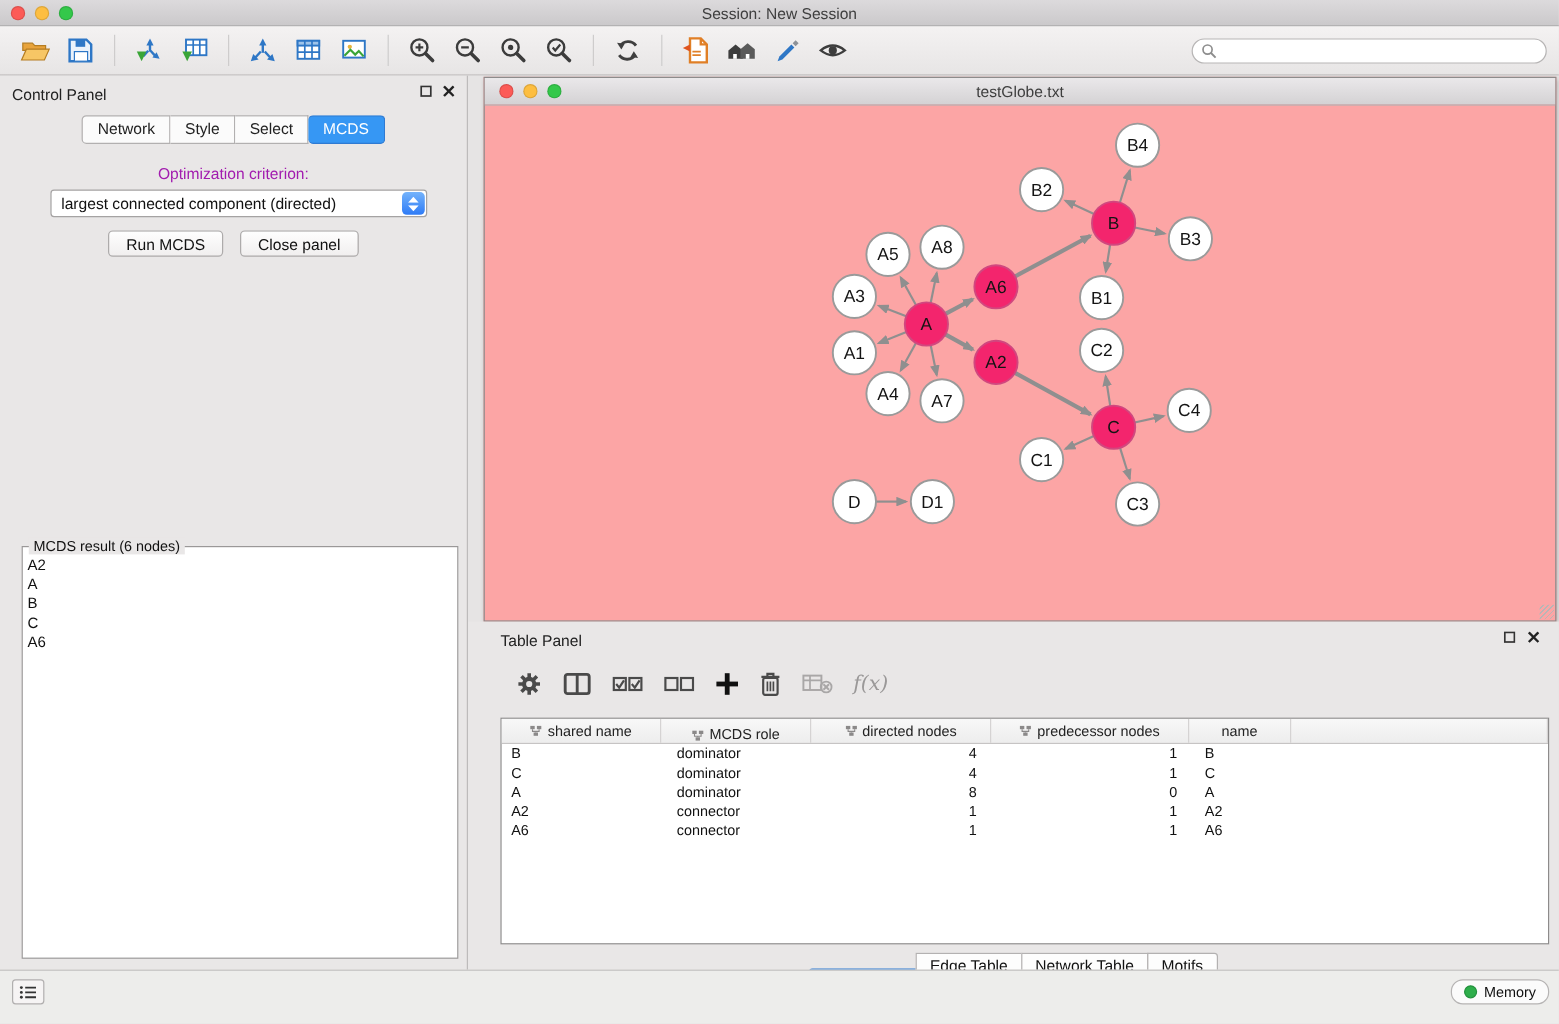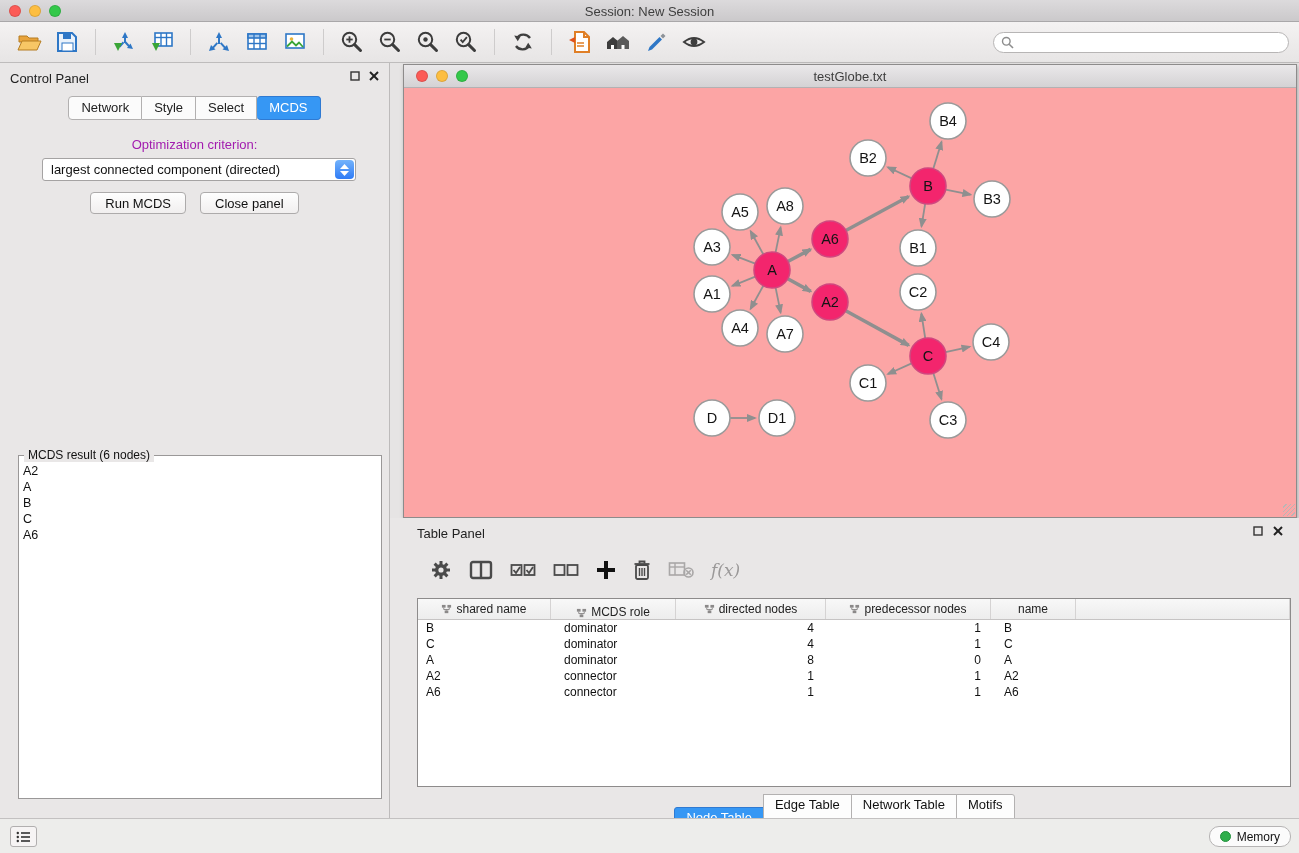--- a/index.html
+++ b/index.html
@@ -91,21 +91,21 @@
   .cfill{flex:1;}
   .th.c0,.th.c1,.th.c2,.th.c3,.th.c4{padding:0;text-align:center;}
   .tp-tabs{position:absolute;left:0;right:0;top:276px;display:flex;justify-content:center;}
   .tp-tab{font-size:13px;padding:2px 11px 3px;background:#fdfdfd;border:1px solid #b3b1b1;
     margin-left:-1px;color:#111;cursor:pointer;}
   .tp-tab:first-child{margin-left:0;border-radius:3px 0 0 3px;}
   .tp-tab:last-child{border-radius:0 3px 3px 0;}
   .tp-tab.selected{background:#3697f4;border-color:#2f7ad2;color:#fff;margin-top:13px;}
 
   
-  .statusbar{position:absolute;left:0;bottom:0;width:100%;height:35px;background:#ededeb;
+  .statusbar{position:absolute;left:0;bottom:0;width:100%;height:45px;background:#ededeb;
     border-top:1px solid #c3c1c1;box-sizing:border-box;}
   .list-btn{position:absolute;left:10px;top:7px;width:27px;height:21px;background:#f6f4f4;
     border:1px solid #b1afaf;border-radius:3px;display:flex;align-items:center;justify-content:center;cursor:pointer;}
   .memory-btn{position:absolute;right:8px;top:7px;height:21px;padding:0 10px;background:#fbfbfb;
     border:1px solid #b6b4b4;border-radius:10px;display:flex;align-items:center;gap:6px;
     font-size:12px;color:#111;cursor:pointer;font-family:inherit;}
   .mem-dot{width:11px;height:11px;border-radius:50%;background:#2eae4b;border:1px solid #23913d;box-sizing:border-box;}
 </style>
 </head>
 <body>

